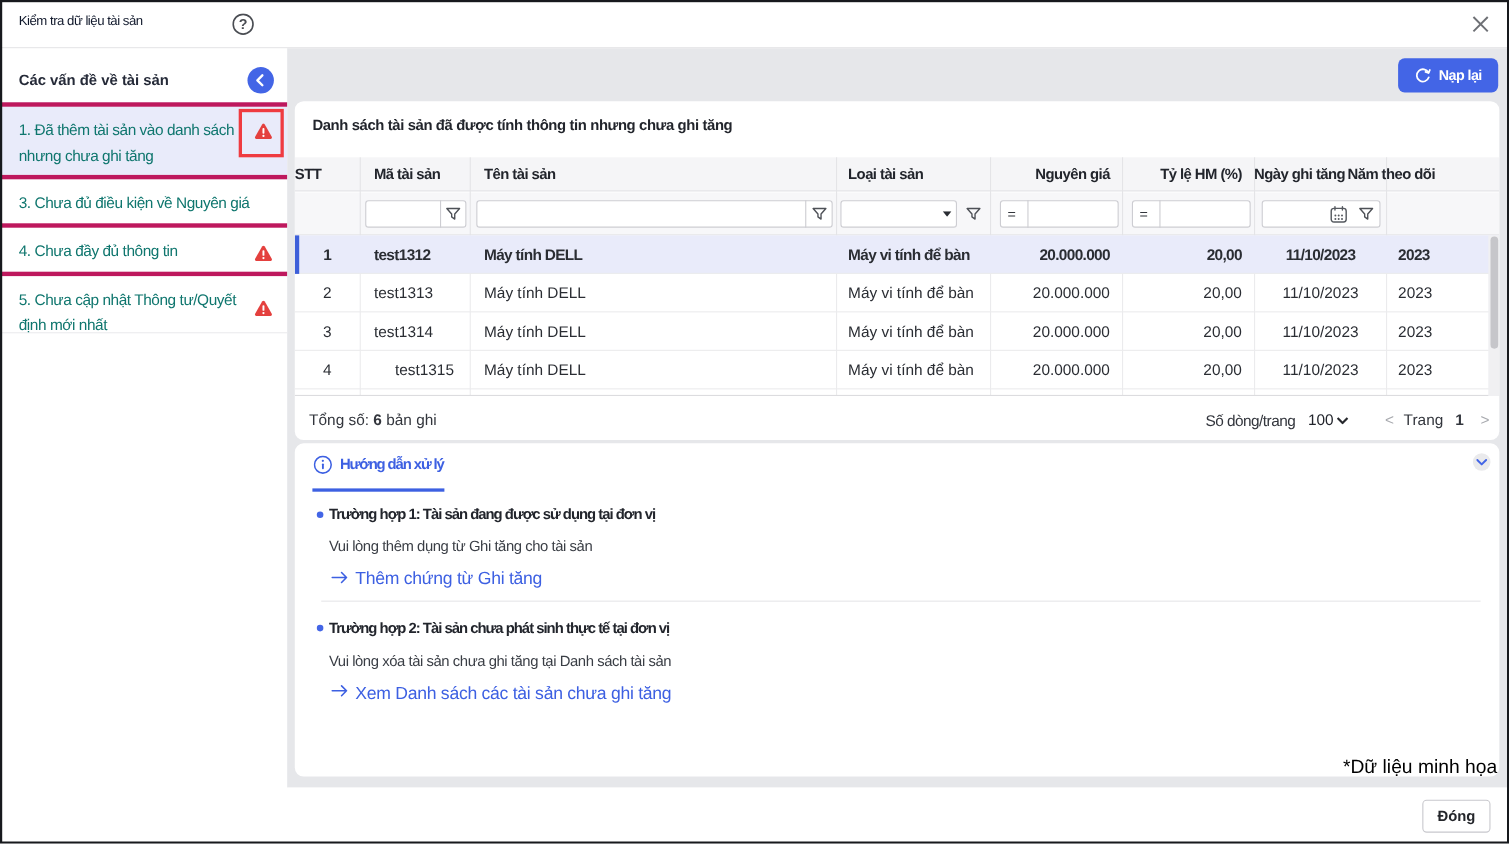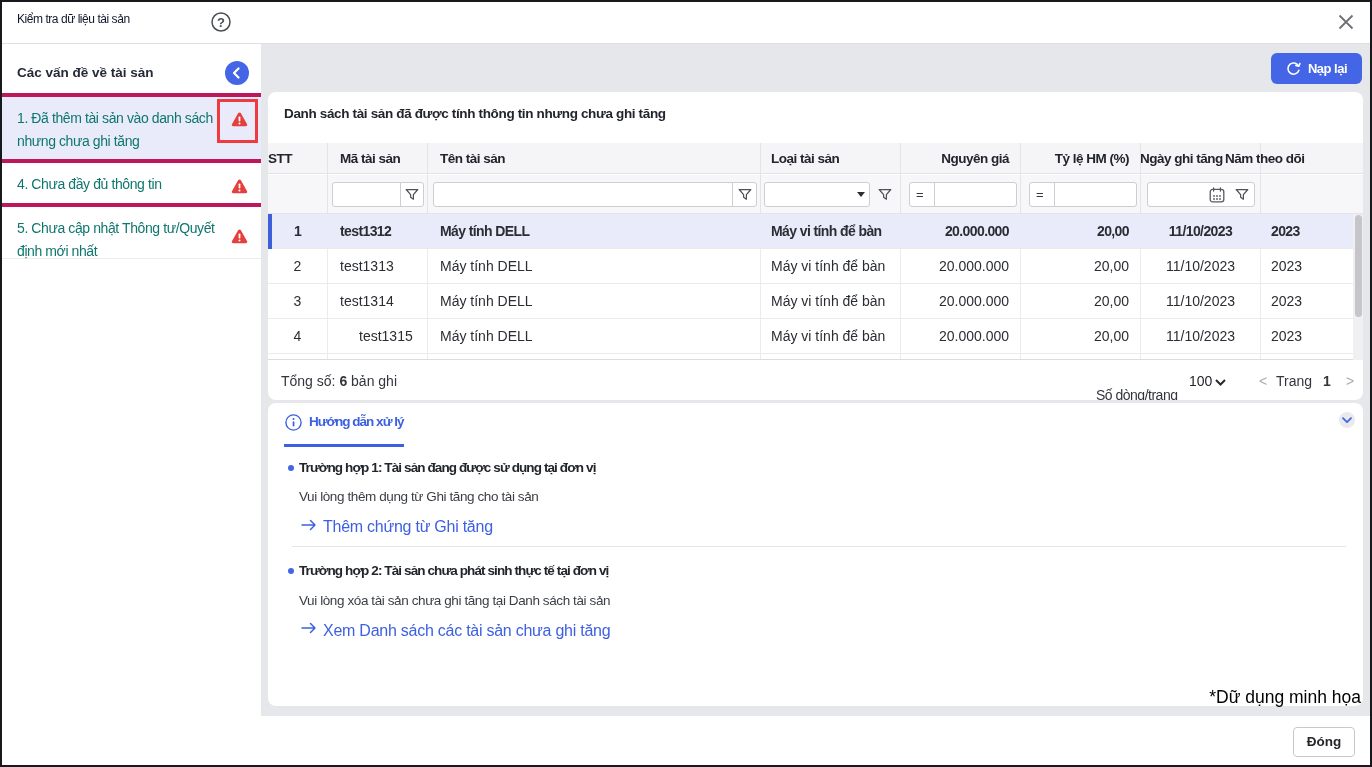--- a/index.html
+++ b/index.html
@@ -80,20 +80,23 @@
       </div>
   </div>
   <div class="sb-item sel" style="height:66px;">
     <span class="txt">1. Đã thêm tài sản vào danh sách<br>nhưng chưa ghi tăng</span>
     <div class="redbox"></div>
     <svg class="warn" style="left:230.5px; top:15px;" viewBox="0 0 24 22">
         <path d="M10.2 1.6 L0.9 18.0 C0.2 19.3 1.1 21 2.7 21 L21.3 21 C22.9 21 23.8 19.3 23.1 18.0 L13.8 1.6 C13 0.2 11 0.2 10.2 1.6 Z" fill="#E4403E"></path>
         <rect x="10.7" y="6.5" width="2.6" height="7.5" rx="1.2" fill="#fff"></rect>
         <circle cx="12" cy="17" r="1.5" fill="#fff"></circle>
       </svg>
+  </div>
+  <div class="sb-item" style="height:44px;">
+    <span class="txt">3. Chưa đủ điều kiện về Nguyên giá</span>
   </div>
   <div class="sb-item" style="height:44px;">
     <span class="txt">4. Chưa đầy đủ thông tin</span>
     <svg class="warn" style="left:230.5px; top:16px;" viewBox="0 0 24 22">
         <path d="M10.2 1.6 L0.9 18.0 C0.2 19.3 1.1 21 2.7 21 L21.3 21 C22.9 21 23.8 19.3 23.1 18.0 L13.8 1.6 C13 0.2 11 0.2 10.2 1.6 Z" fill="#E4403E"></path>
         <rect x="10.7" y="6.5" width="2.6" height="7.5" rx="1.2" fill="#fff"></rect>
         <circle cx="12" cy="17" r="1.5" fill="#fff"></circle>
       </svg>
   </div>
   <div class="sb-item" style="height:56px; border-bottom:1px solid #ECECEE;">
@@ -223,21 +226,21 @@
     <div class="c" style="left:752px; width:109px; text-align:right;">20,00</div>
     <div class="c" style="left:872px; width:121px; text-align:center;">11/10/2023</div>
     <div class="c" style="left:1003px;">2023</div>
   </div>
   <div class="abs" style="position:absolute; left:0; top:267px; width:1095px; height:1px; background:#DCDCDF;"></div>
   <div class="scrolltrack"></div>
   <div class="scrollthumb"></div>
 
   <div class="tfoot">
     <span style="position:absolute; left:13px; top:13px;">Tổng số: <b>6</b> bản ghi</span>
-    <span style="position:absolute; left:828px; top:27px; color:#33363D; letter-spacing:-0.5px;">Số dòng/trang</span>
+    <span style="position:absolute; left:828px; top:14px; color:#33363D; letter-spacing:-0.5px;">Số dòng/trang</span>
     <span style="position:absolute; left:921px; top:13px; color:#22252C;">100</span>
     <svg style="position:absolute; left:947px; top:19px;" width="11" height="7" viewBox="0 0 11 7">
         <path d="M1 1 L5.5 5.5 L10 1" fill="none" stroke="#26282D" stroke-width="2"></path>
       </svg>
     <span style="position:absolute; left:991px; top:13px; color:#A7A9AE;">&lt;</span>
     <span style="position:absolute; left:1008px; top:13px;">Trang</span>
     <span style="position:absolute; left:1055px; top:13px; font-weight:700;">1</span>
     <span style="position:absolute; left:1078px; top:13px; color:#A7A9AE;">&gt;</span>
   </div>
 </div>
@@ -266,19 +269,19 @@
   <div class="g-div"></div>
   <div class="g-bullet" style="left:20px; top:165px;"></div>
   <div class="g-bold" style="left:31px; top:160px;">Trường hợp 2: Tài sản chưa phát sinh thực tế tại đơn vị</div>
   <div class="g-txt" style="left:31px; top:190px;">Vui lòng xóa tài sản chưa ghi tăng tại Danh sách tài sản</div>
   <svg style="position:absolute; left:33px; top:219px;" width="16" height="12" viewBox="0 0 16 12">
       <path d="M1 6 H14 M9.5 1.5 L14 6 L9.5 10.5" fill="none" stroke="#3D60E2" stroke-width="1.45" stroke-linecap="round" stroke-linejoin="round"></path>
     </svg>
   <div class="g-link" style="left:55px; top:219px;">Xem Danh sách các tài sản chưa ghi tăng</div>
 </div>
 
-<div class="watermark">*Dữ dụng minh họa</div>
+<div class="watermark">*Dữ liệu minh họa</div>
 
 <div class="dlg-footer">
   <div class="btn-close">Đóng</div>
 </div>
 
 <div class="frame"></div>
 
 </body></html>

